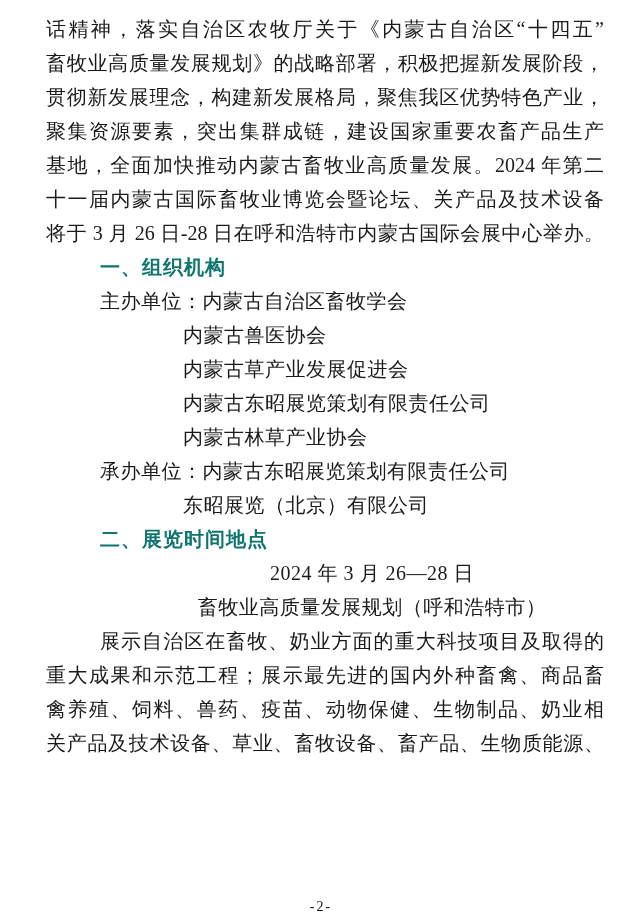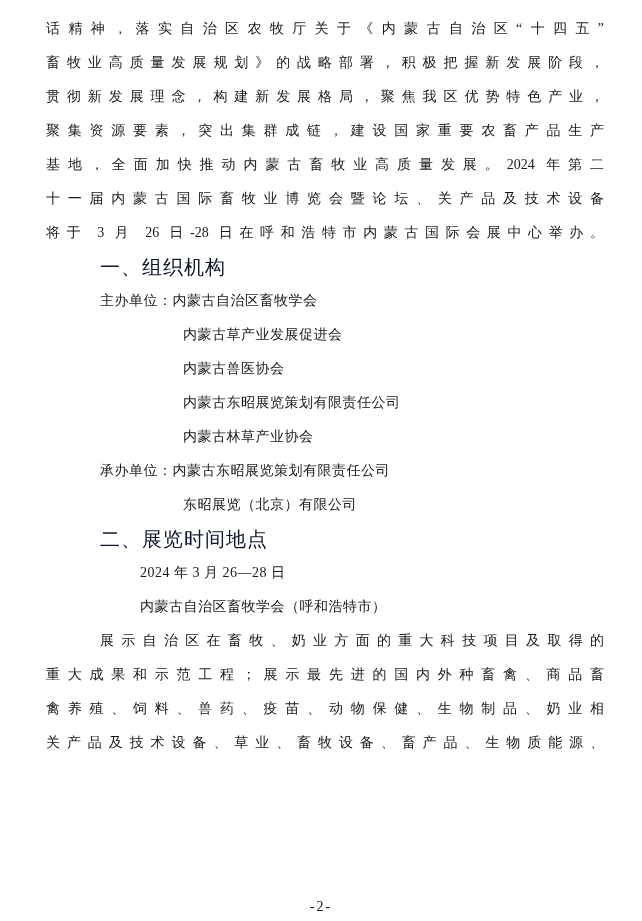--- a/index.html
+++ b/index.html
@@ -15,38 +15,38 @@
     color: #1a1a1a;
     font-family: "Liberation Serif", serif;
     overflow: hidden;
   }
   .content {
     padding: 12px 38px 0 46px;
   }
   .line {
     height: 34px;
     line-height: 34px;
-    font-size: 14px;
+    font-size: 20px;
     letter-spacing: 0.5px;
     white-space: normal;
   }
   .justify {
     text-align: justify;
     text-align-last: justify;
     letter-spacing: 0;
   }
   .indent-head { padding-left: 54px; }
   .indent-unit { padding-left: 137px; }
-  .indent-date { padding-left: 94px; }
+  .indent-date { padding-left: 94px; text-align: center; }
   .heading {
     font-family: "Liberation Sans", sans-serif;
-    font-weight: 400;
+    font-weight: 700;
     font-size: 20px;
     letter-spacing: 1px;
-    color: #0f172a;
+    color: #0f766e;
   }
   .footer {
     position: absolute;
     left: 0;
     top: 899px;
     width: 100%;
     text-align: center;
     font-size: 14px;
     letter-spacing: 2px;
     color: #111111;
@@ -61,30 +61,30 @@
     <div class="line justify">话精神，落实自治区农牧厅关于《内蒙古自治区“十四五”</div>
     <div class="line justify">畜牧业高质量发展规划》的战略部署，积极把握新发展阶段，</div>
     <div class="line justify">贯彻新发展理念，构建新发展格局，聚焦我区优势特色产业，</div>
     <div class="line justify">聚集资源要素，突出集群成链，建设国家重要农畜产品生产</div>
     <div class="line justify">基地，全面加快推动内蒙古畜牧业高质量发展。2024 年第二</div>
     <div class="line justify">十一届内蒙古国际畜牧业博览会暨论坛、关产品及技术设备</div>
     <div class="line justify">将于 3 月 26 日-28 日在呼和浩特市内蒙古国际会展中心举办。</div>
 
     <div class="line heading indent-head">一、组织机构</div>
     <div class="line indent-head">主办单位：内蒙古自治区畜牧学会</div>
+    <div class="line indent-unit">内蒙古兽医协会</div>
     <div class="line indent-unit">内蒙古草产业发展促进会</div>
-    <div class="line indent-unit">内蒙古兽医协会</div>
     <div class="line indent-unit">内蒙古东昭展览策划有限责任公司</div>
     <div class="line indent-unit">内蒙古林草产业协会</div>
     <div class="line indent-head">承办单位：内蒙古东昭展览策划有限责任公司</div>
     <div class="line indent-unit">东昭展览（北京）有限公司</div>
 
     <div class="line heading indent-head">二、展览时间地点</div>
     <div class="line indent-date">2024 年 3 月 26—28 日</div>
-    <div class="line indent-date">内蒙古自治区畜牧学会（呼和浩特市）</div>
+    <div class="line indent-date">畜牧业高质量发展规划（呼和浩特市）</div>
 
     <div class="line justify indent-head">展示自治区在畜牧、奶业方面的重大科技项目及取得的</div>
     <div class="line justify">重大成果和示范工程；展示最先进的国内外种畜禽、商品畜</div>
     <div class="line justify">禽养殖、饲料、兽药、疫苗、动物保健、生物制品、奶业相</div>
     <div class="line justify">关产品及技术设备、草业、畜牧设备、畜产品、生物质能源、</div>
 
   </div>
 
   <div class="footer">-2-</div>
 </div>

